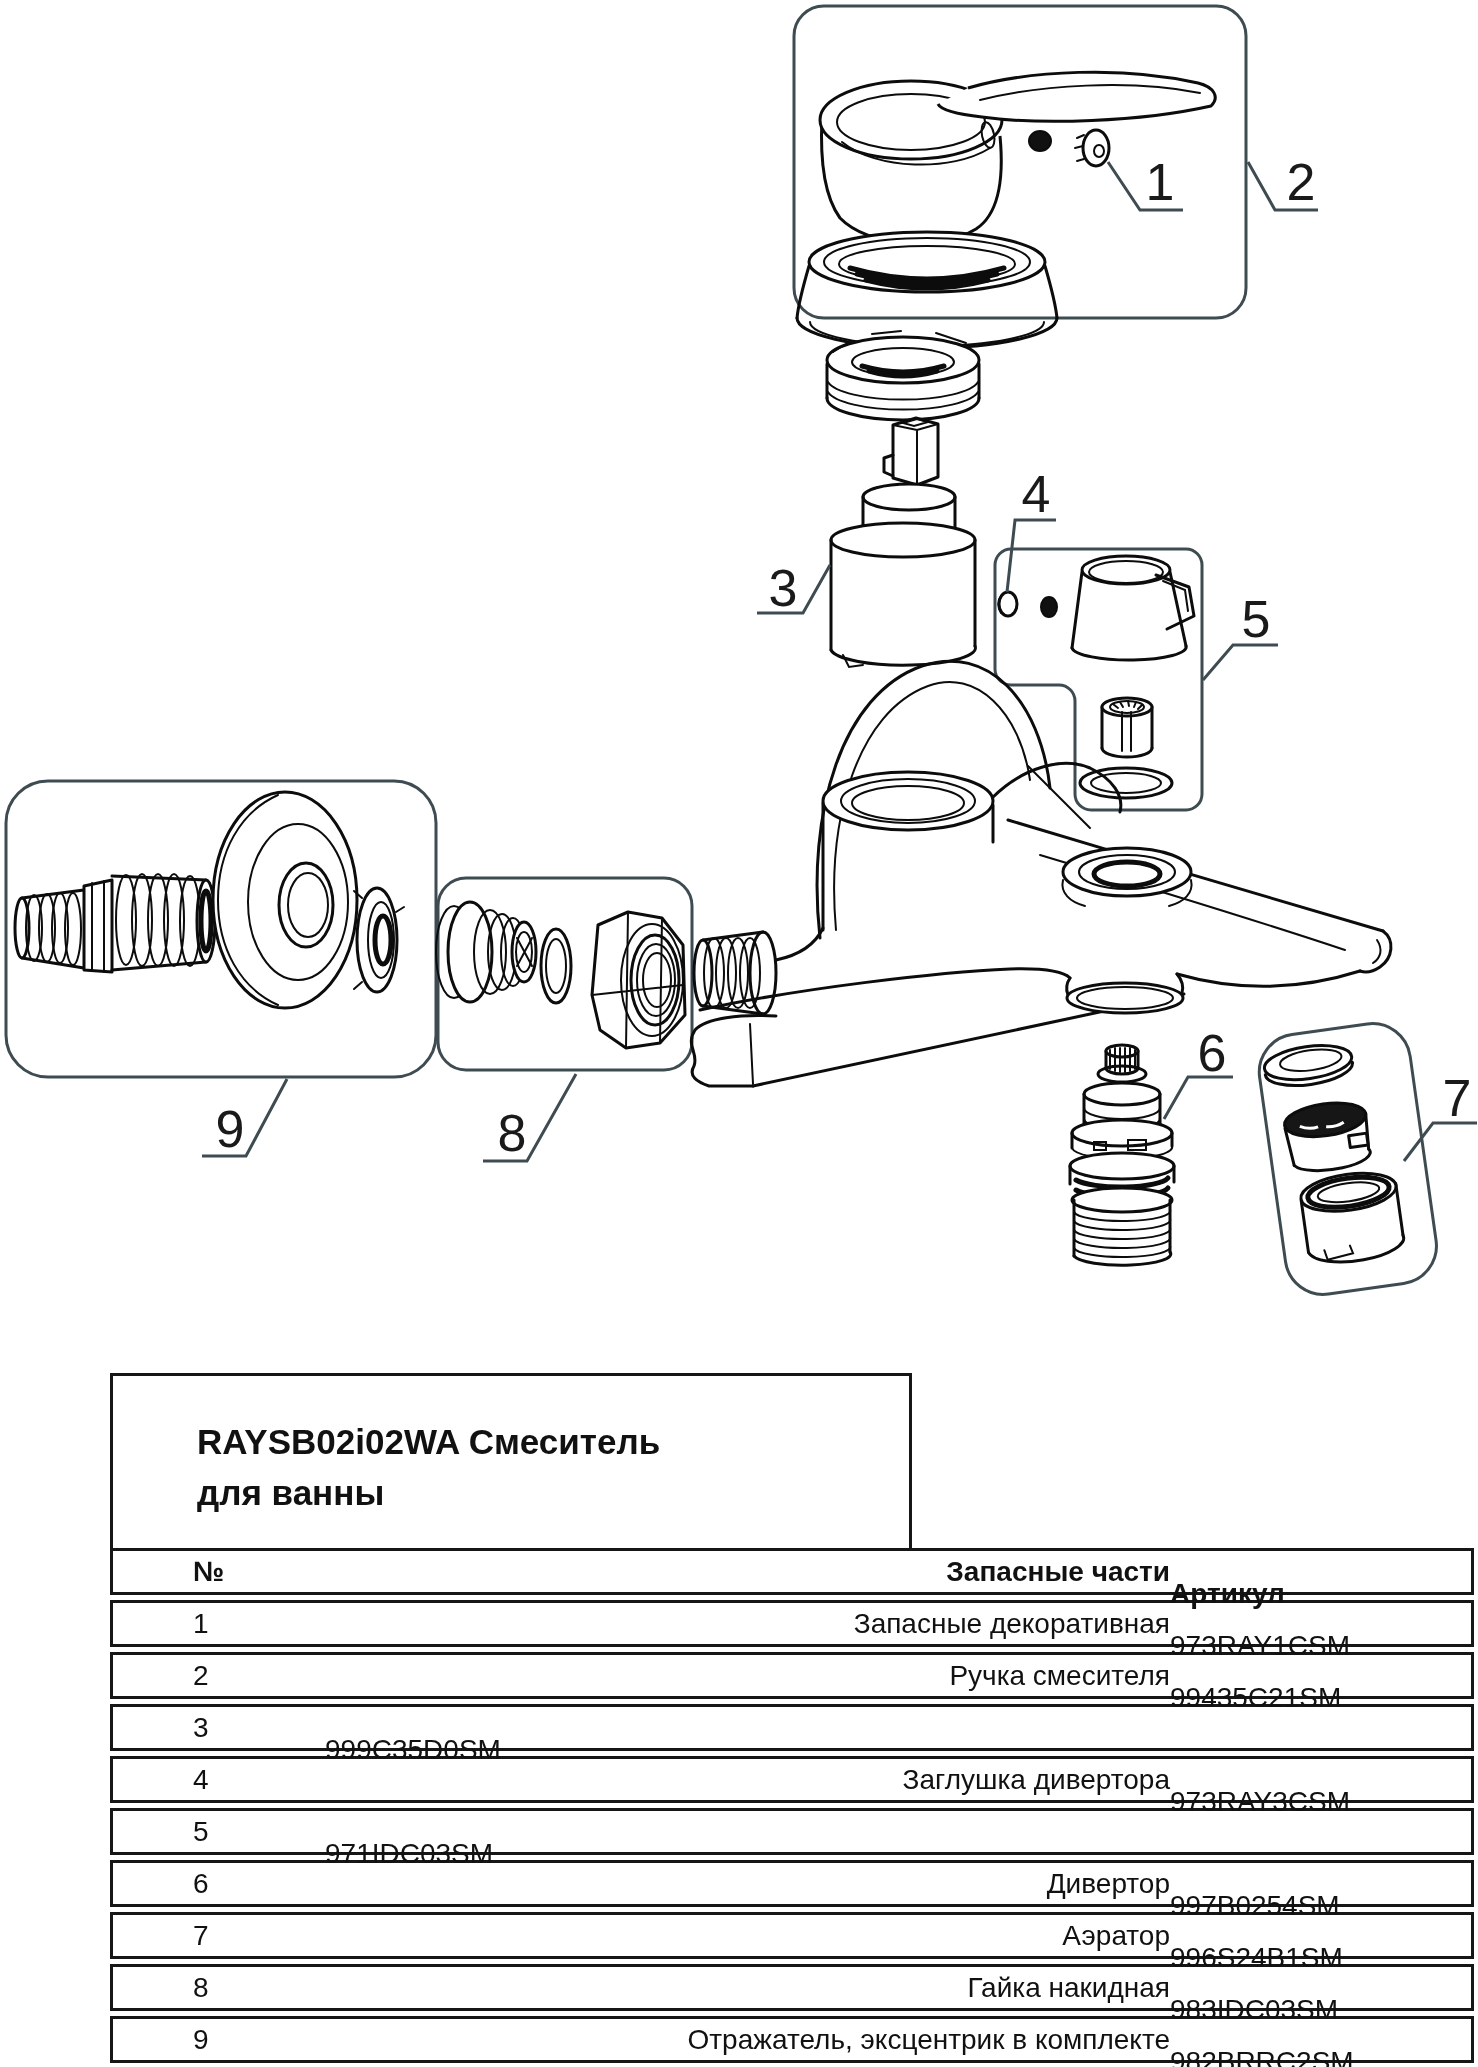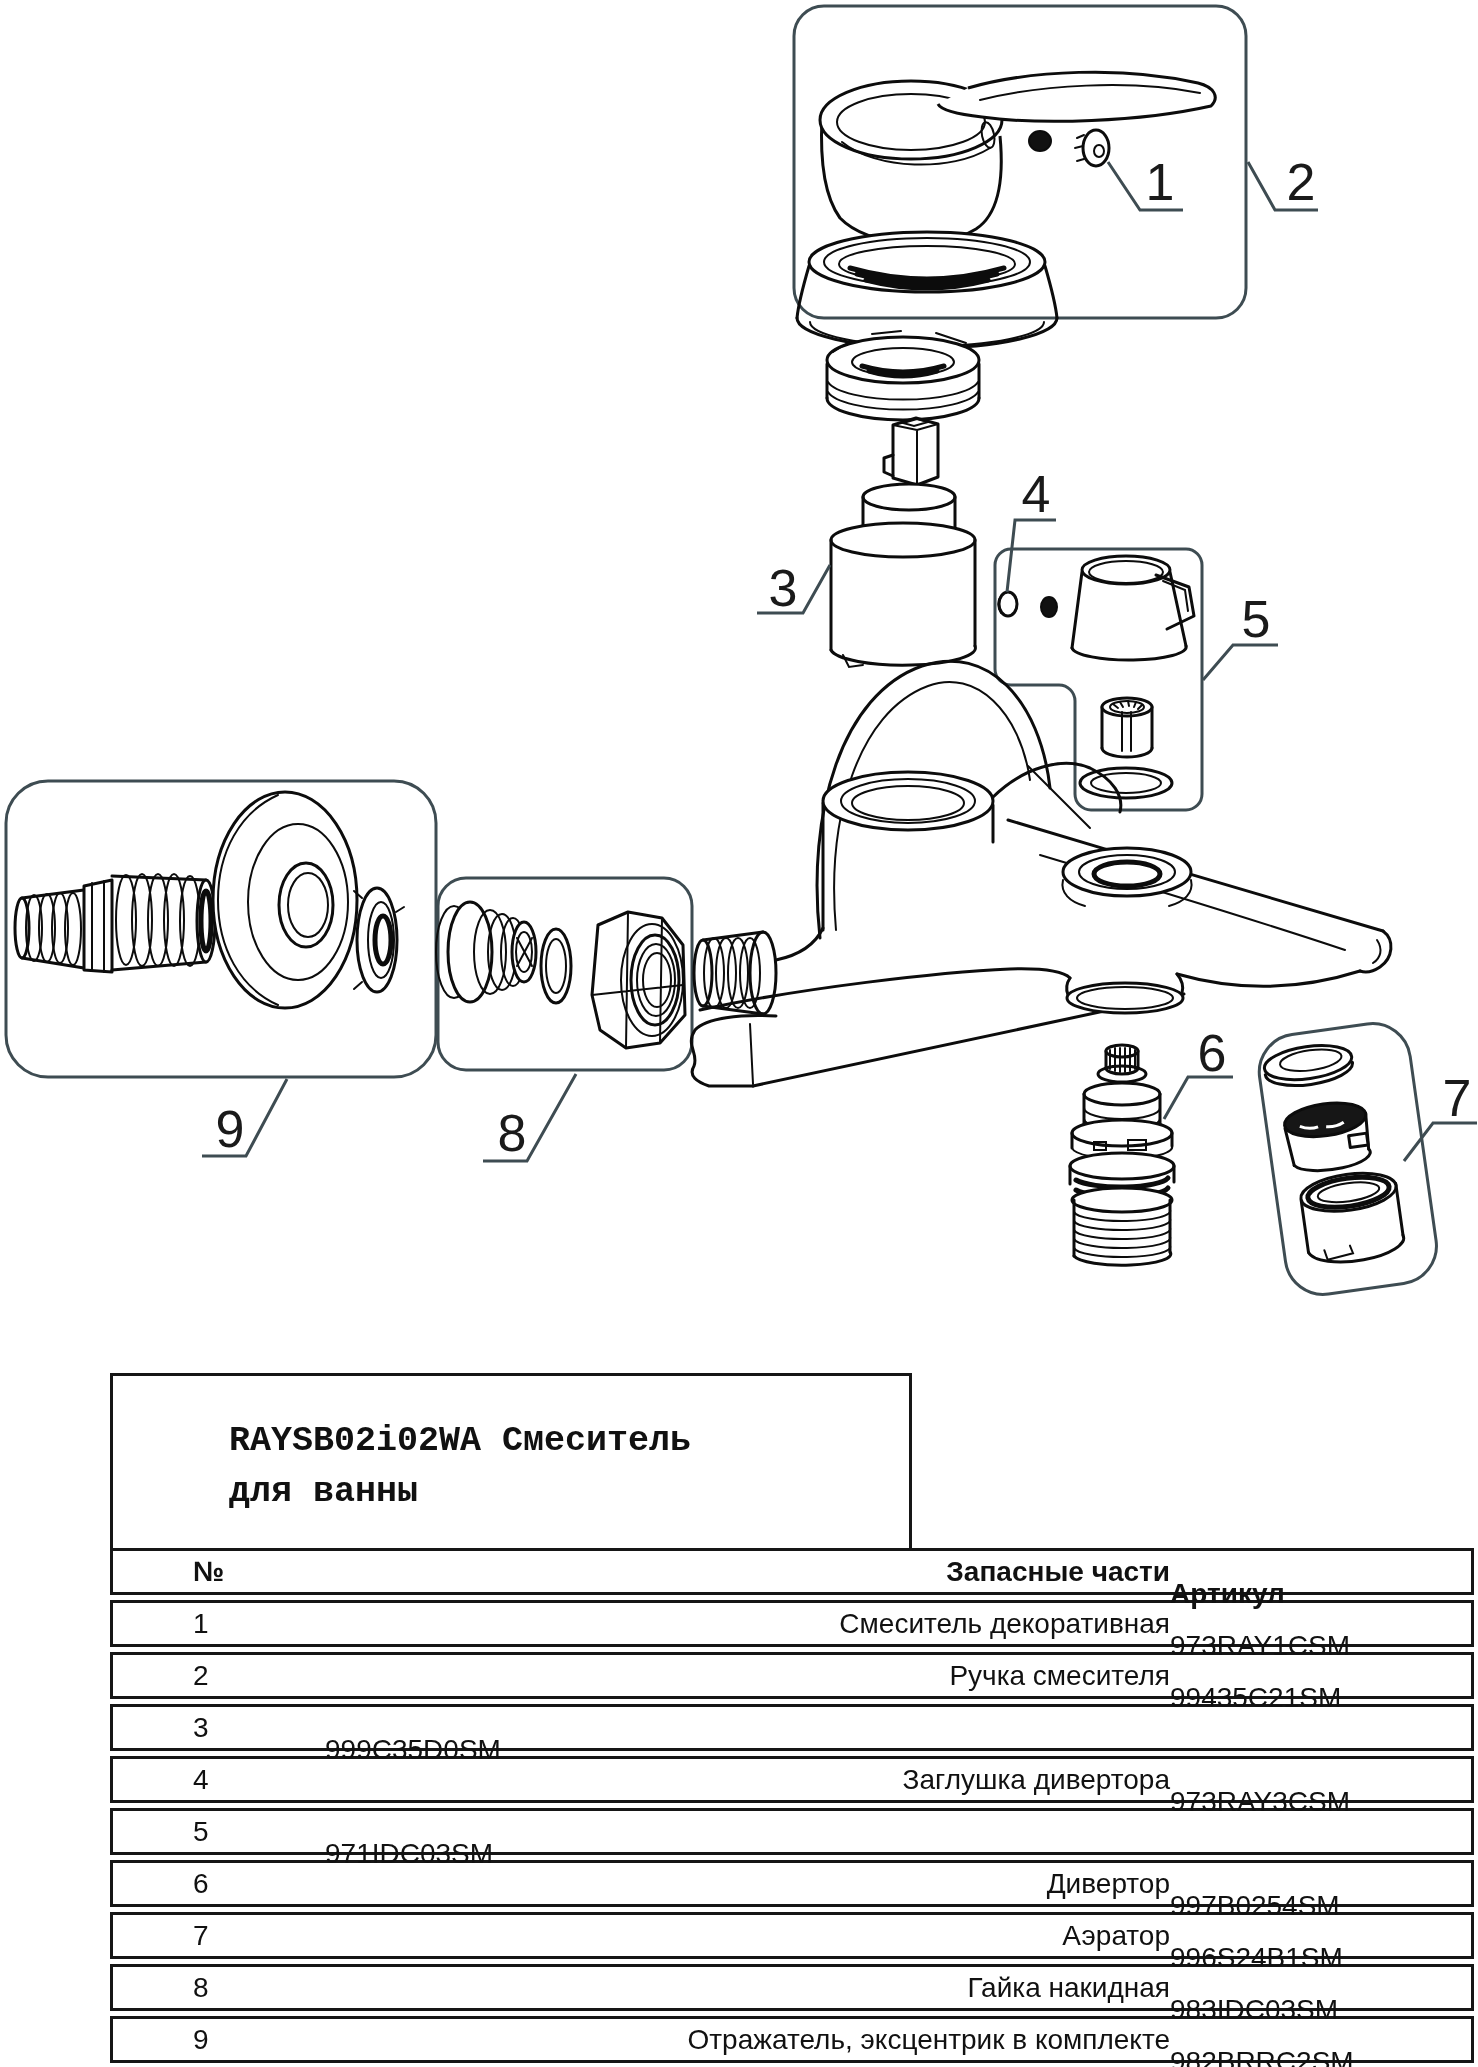--- a/index.html
+++ b/index.html
@@ -3,21 +3,21 @@
 <meta charset="utf-8">
 <style>
   html,body{margin:0;padding:0;background:#ffffff;}
   body{width:1478px;height:2067px;font-family:"Liberation Sans",sans-serif;color:#111111;}
   .sheet{position:relative;width:1478px;height:2067px;background:#ffffff;overflow:hidden;}
   svg.diagram{position:absolute;left:0;top:0;display:block;}
 
   .title-box{
     position:absolute;left:110px;top:1373px;width:802px;height:175px;
     border:3px solid #161616;border-bottom:none;box-sizing:border-box;
-    padding:40px 20px 0 116px;font-size:35px;font-weight:bold;line-height:51px;color:#111;font-family:Liberation Mono, monospace;
+    padding:40px 20px 0 84px;font-size:35px;font-weight:bold;line-height:51px;color:#111;
   }
   .tbl{position:absolute;left:110px;top:1548px;width:1364px;}
   .trow{
     display:flex;align-items:center;box-sizing:border-box;height:47px;
     border:3px solid #161616;background:#fff;font-size:28px;
   }
   .trow + .trow{margin-top:5px;}
   .thead{font-weight:bold;}
   .c1{width:212px;padding-left:80px;box-sizing:border-box;flex:none;}
   .c2{width:845px;flex:none;text-align:right;}
@@ -285,21 +285,21 @@
   </div>
 
   <div class="tbl">
     <div class="trow thead">
       <span class="c1">№</span>
       <span class="c2">Запасные части</span>
       <span class="c3">Артикул</span>
     </div>
     <div class="trow">
       <span class="c1">1</span>
-      <span class="c2">Смеситель декоративная</span>
+      <span class="c2">Запасные декоративная</span>
       <span class="c3">973RAY1CSM</span>
     </div>
     <div class="trow">
       <span class="c1">2</span>
       <span class="c2">Ручка смесителя</span>
       <span class="c3">99435C21SM</span>
     </div>
     <div class="trow">
       <span class="c1">3</span>
       <span class="c3">999C35D0SM</span>

